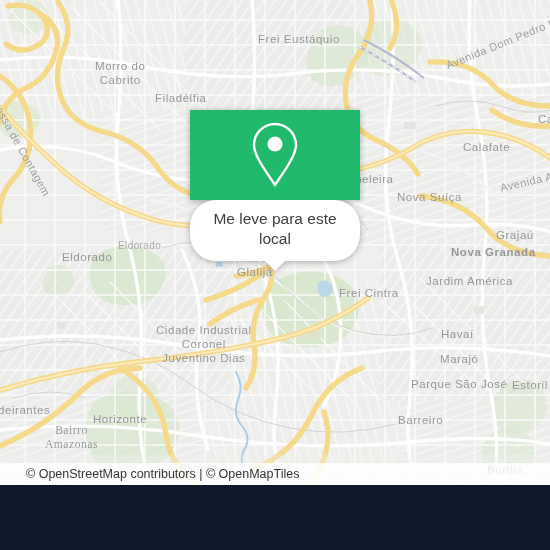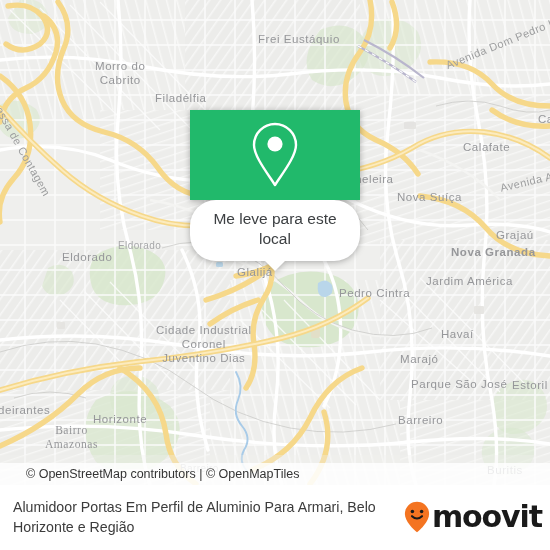--- a/index.html
+++ b/index.html
@@ -318,24 +318,24 @@
         <div class="maplabel road" style="left: -4px; top: 90px; transform: rotate(61deg); transform-origin: left top;">xpressa de Contagem</div>
         <div class="maplabel place" style="left: 345px; top: 172px;">ameleira</div>
         <div class="maplabel place" style="left: 397px; top: 190px;">Nova Suíça</div>
         <div class="maplabel road" style="left: 499px; top: 182px; transform: rotate(-13deg); transform-origin: left top;">Avenida Am</div>
         <div class="maplabel place" style="left: 496px; top: 228px;">Grajaú</div>
         <div class="maplabel place" style="left: 451px; top: 245px; font-weight: bold;">Nova Granada</div>
         <div class="maplabel place" style="left: 426px; top: 274px;">Jardim América</div>
         <div class="maplabel place" style="left: 62px; top: 250px;">Eldorado</div>
         <div class="maplabel place2" style="left: 118px; top: 240px;">Eldorado</div>
         <div class="maplabel place" style="left: 237px; top: 265px;">Glalijá</div>
-        <div class="maplabel place" style="left: 339px; top: 286px;">Pedro Cintra</div>
+        <div class="maplabel place" style="left: 339px; top: 286px;">Frei Cintra</div>
         <div class="maplabel place center" style="left: 156px; top: 323px;">Cidade Industrial<br>Coronel<br>Juventino Dias</div>
         <div class="maplabel place" style="left: 441px; top: 327px;">Havaí</div>
-        <div class="maplabel place" style="left: 400px; top: 352px;">Marajó</div>
+        <div class="maplabel place" style="left: 440px; top: 352px;">Marajó</div>
         <div class="maplabel place" style="left: 411px; top: 377px;">Parque São José</div>
         <div class="maplabel place" style="left: 512px; top: 378px;">Estoril</div>
         <div class="maplabel place" style="left: -2px; top: 403px;">deirantes</div>
         <div class="maplabel place" style="left: 93px; top: 412px;">Horizonte</div>
         <div class="maplabel place" style="left: 398px; top: 413px;">Barreiro</div>
         <div class="maplabel place center" style="left: 45px; top: 423px; font-family: Liberation Serif, serif;">Bairro<br>Amazonas</div>
         <div class="maplabel place" style="left: 487px; top: 463px;">Buritis</div>
         <div class="maplabel place2" style="left: 180px; top: 463px;">Barreiro</div>
       </div>
 
@@ -350,27 +350,14 @@
         <div id="callout-text">Me leve para este local</div>
       </div>
       <div id="callout-tail"></div>
     </div>
 
     <div id="attribution">
       <span id="attribution-text">© OpenStreetMap contributors | © OpenMapTiles</span>
     </div>
   </div>
 
-  <div id="footer">
-    <div id="footer-title">Alumidoor Portas Em Perfil de Aluminio Para Armari, Belo Horizonte e Região</div>
-
-    <div id="moovit-logo">
-      <svg width="26" height="32" viewBox="0 0 26 32" aria-hidden="true">
-        <path d="M13 0.8 C6.3 0.8 0.9 6.2 0.9 12.9 C0.9 20 9.4 28.4 13 31.2 C16.6 28.4 25.1 20 25.1 12.9 C25.1 6.2 19.7 0.8 13 0.8 Z" fill="#f47421"></path>
-        <circle cx="8.4" cy="10.4" r="1.75" fill="#1a1a1a"></circle>
-        <circle cx="17.6" cy="10.4" r="1.75" fill="#1a1a1a"></circle>
-        <path d="M8 15.2 q5 4.6 10 0" fill="none" stroke="#1a1a1a" stroke-width="2.1" stroke-linecap="round"></path>
-      </svg>
-      <span id="moovit-wordmark">moovit</span>
-    </div>
-  </div>
 
 </div>
 
 </body></html>

